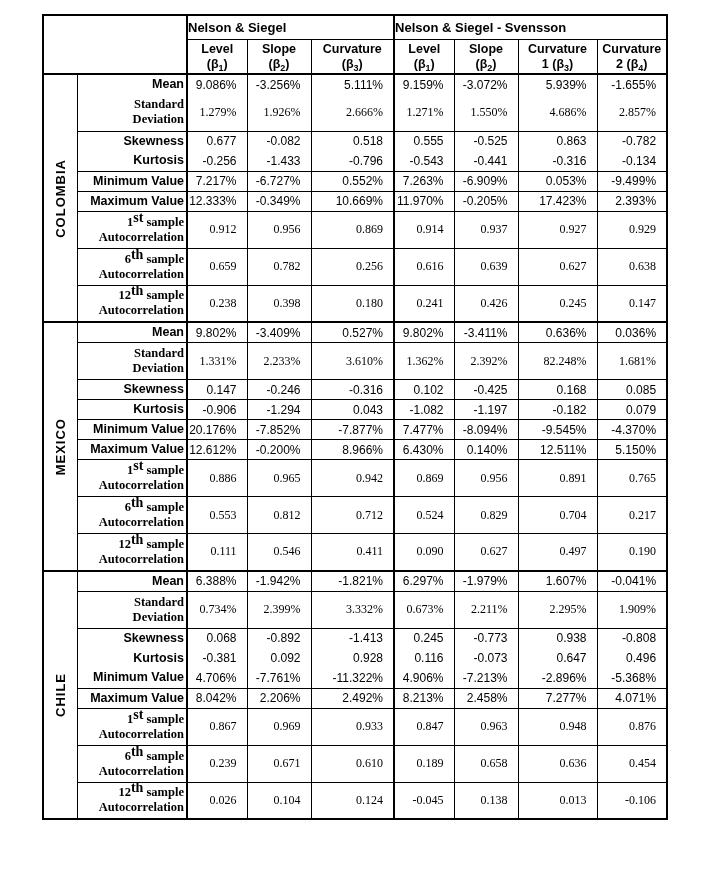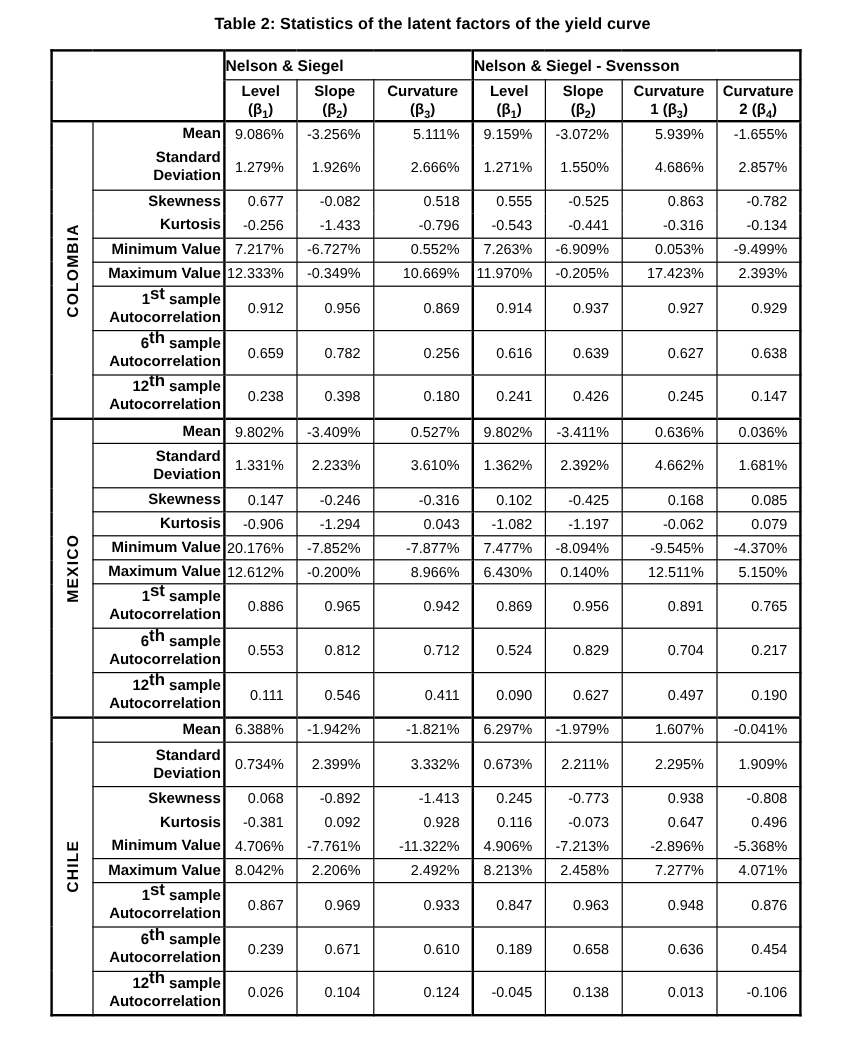--- a/index.html
+++ b/index.html
@@ -36,29 +36,28 @@
     font-weight:bold; font-size:12.5px; line-height:15px;
     text-align:right; padding:2px 2px 2px 6px;
   }
   td.val { text-align:right; padding-right:10px; font-size:12px; }
   td.country { text-align:center; }
   .vert {
     writing-mode:vertical-rl; transform:rotate(180deg);
     font-weight:bold; font-size:13px; letter-spacing:1px; margin:0 auto;
   }
   tr.h1 { height:20px; }
-  tr.h2 { height:37px; }
+  tr.h2 { height:37px;font-family:Liberation Serif, serif; }
   sub { font-size:9px; vertical-align:-3px; line-height:0; }
   sup { font-size:14px; vertical-align:4px; line-height:0; }
 </style>
 </head>
 <body>
 
 <div class="page">
-  <div class="title">Table 2: Statistics of the latent factors of the yield curve</div>
   <table class="stats">
     <colgroup>
         <col style="width: 34px;">
         <col style="width: 110px;">
         <col style="width: 60px;">
         <col style="width: 64px;">
         <col style="width: 83px;">
         <col style="width: 60px;">
         <col style="width: 64px;">
         <col style="width: 79px;">
@@ -235,21 +234,21 @@
         <tr class="h2">
           <td class="rowlabel">
             <div><span>Standard</span></div>
             <div><span>Deviation</span></div>
           </td>
           <td class="val d-start">1.331%</td>
           <td class="val">2.233%</td>
           <td class="val">3.610%</td>
           <td class="val g-start">1.362%</td>
           <td class="val">2.392%</td>
-          <td class="val">4.662%</td>
+          <td class="val">82.248%</td>
           <td class="val">1.681%</td>
         </tr>
         <tr class="h1">
           <td class="rowlabel">
             <div><span>Skewness</span></div>
           </td>
           <td class="val d-start">0.147</td>
           <td class="val">-0.246</td>
           <td class="val">-0.316</td>
           <td class="val g-start">0.102</td>
@@ -259,21 +258,21 @@
         </tr>
         <tr class="h1">
           <td class="rowlabel">
             <div><span>Kurtosis</span></div>
           </td>
           <td class="val d-start">-0.906</td>
           <td class="val">-1.294</td>
           <td class="val">0.043</td>
           <td class="val g-start">-1.082</td>
           <td class="val">-1.197</td>
-          <td class="val">-0.062</td>
+          <td class="val">-0.182</td>
           <td class="val">0.079</td>
         </tr>
         <tr class="h1">
           <td class="rowlabel">
             <div><span>Minimum Value</span></div>
           </td>
           <td class="val d-start">20.176%</td>
           <td class="val">-7.852%</td>
           <td class="val">-7.877%</td>
           <td class="val g-start">7.477%</td>

